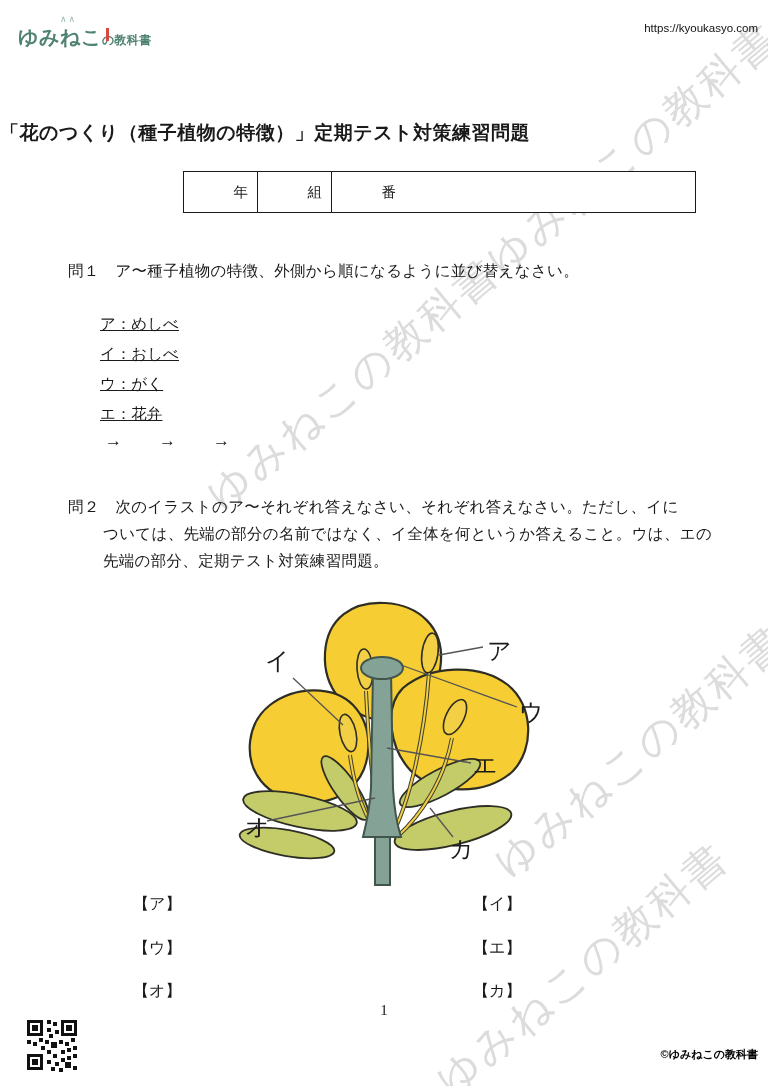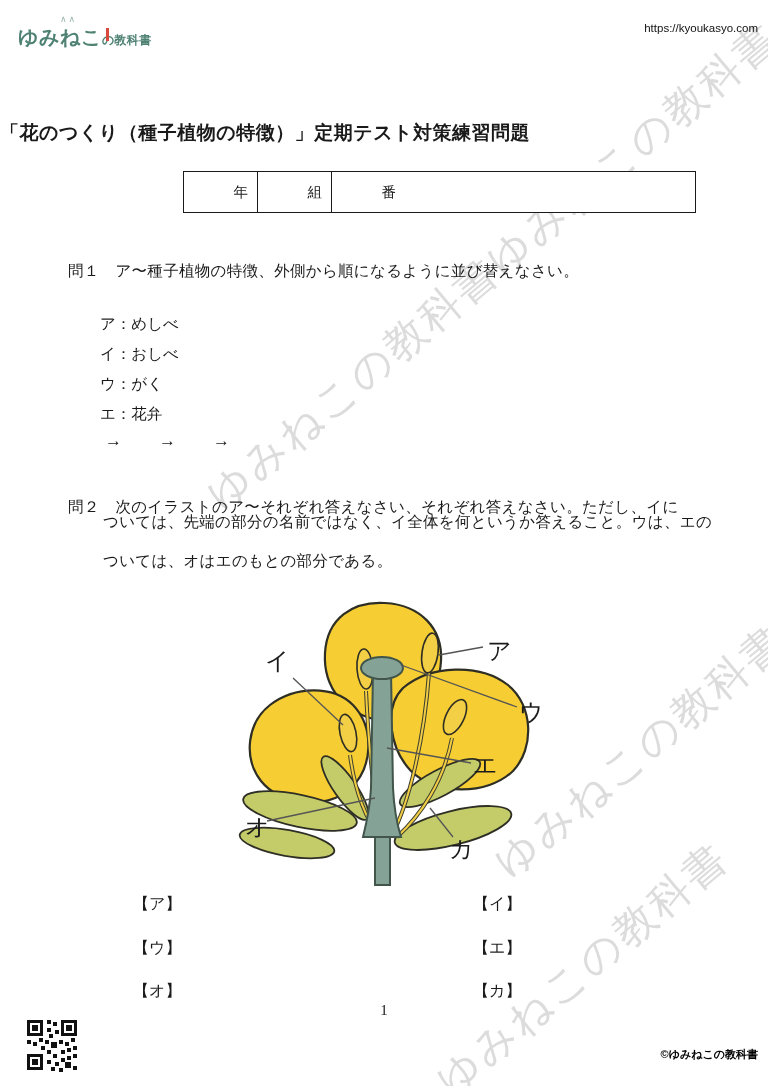--- a/index.html
+++ b/index.html
@@ -43,25 +43,25 @@
   .name-table{position:absolute;left:183px;top:171px;width:513px;height:42px;
     display:flex;border:1.5px solid #1a1a1a;box-sizing:border-box;background:#fff;}
   .name-table .cell{display:flex;align-items:center;box-sizing:border-box;font-size:14.5px;}
   .name-table .cell + .cell{border-left:1.5px solid #1a1a1a;}
   .cell-year{width:73px;justify-content:flex-end;padding-right:9px;}
   .cell-class{width:74px;justify-content:flex-end;padding-right:9px;}
   .cell-number{width:74px;justify-content:flex-end;padding-right:9px;}
   .cell-name{flex:1;justify-content:flex-start;padding-left:10px;}
   
   .q1-heading{position:absolute;left:68px;top:261px;font-size:15.5px;letter-spacing:0.3px;}
-  .q1-options{position:absolute;left:100px;top:309px;font-size:15.5px;line-height:30px;}
+  .q1-options{position:absolute;left:100px;top:309px;font-size:15.5px;line-height:30px;text-decoration:underline;}
   .q1-arrows{position:absolute;left:105px;top:429px;font-size:17px;font-weight:600;letter-spacing:1px;}
   .q2-line{position:absolute;font-size:15.5px;letter-spacing:0.3px;white-space:nowrap;}
   .q2-l1{left:68px;top:497px;}
-  .q2-l2{left:103px;top:512px;}
+  .q2-l2{left:103px;top:524px;}
   .q2-l3{left:103px;top:551px;}
   
   .flower-figure{position:absolute;left:225px;top:593px;width:320px;height:300px;}
   .flower-figure svg{display:block;width:100%;height:100%;}
   .flower-label{font-size:24px;font-weight:500;fill:#1a1a1a;font-family:"Liberation Sans",sans-serif;}
   
   .answer{position:absolute;font-size:16px;font-weight:500;}
   .ans-a{left:133px;top:894px;}  .ans-i{left:473px;top:894px;}
   .ans-u{left:133px;top:938px;}  .ans-e{left:473px;top:938px;}
   .ans-o{left:133px;top:981px;}  .ans-ka{left:473px;top:981px;}
@@ -107,21 +107,21 @@
     <div class="q1-options">
       <div>ア：めしべ</div>
       <div>イ：おしべ</div>
       <div>ウ：がく</div>
       <div>エ：花弁</div>
     </div>
     <div class="q1-arrows">→　　→　　→</div>
 
     <div class="q2-line q2-l1">問２　次のイラストのア〜それぞれ答えなさい、それぞれ答えなさい。ただし、イに</div>
     <div class="q2-line q2-l2">ついては、先端の部分の名前ではなく、イ全体を何というか答えること。ウは、エの</div>
-    <div class="q2-line q2-l3">ついては、オはエのもとの部分である。</div>
+    <div class="q2-line q2-l3">先端の部分、定期テスト対策練習問題。</div>
 
     <div class="flower-figure">
       <svg viewBox="0 0 320 300" xmlns="http://www.w3.org/2000/svg">
 
         <g stroke="#2e2e25" stroke-width="2.2">
           <path d="M158 128 C 120 122, 98 95, 100 60 C 102 25, 128 8, 160 10 C 195 12, 218 35, 216 68 C 214 100, 195 124, 158 128 Z" fill="#f6ce33"></path>
           <path d="M128 112 C 150 135, 148 175, 125 196 C 100 218, 55 212, 36 188 C 18 165, 22 130, 45 112 C 70 93, 108 92, 128 112 Z" fill="#f6ce33"></path>
           <path d="M178 95 C 205 72, 255 70, 283 92 C 308 112, 310 155, 288 178 C 262 203, 210 202, 186 178 C 165 156, 158 115, 178 95 Z" fill="#f6ce33"></path>
         </g>
 

